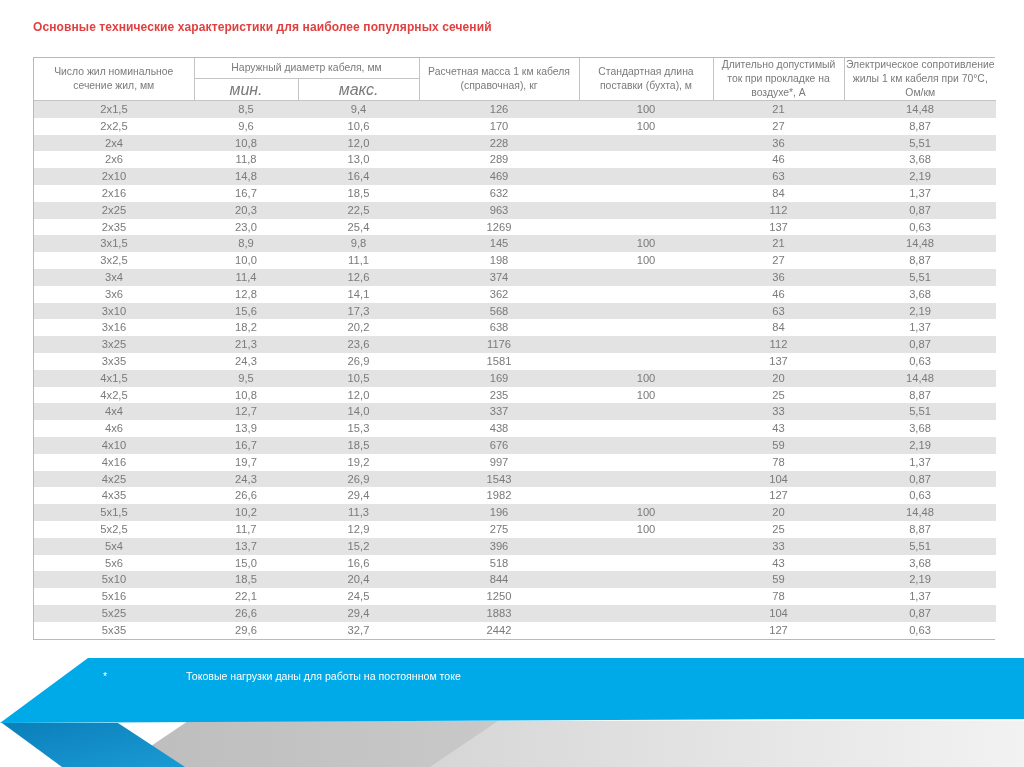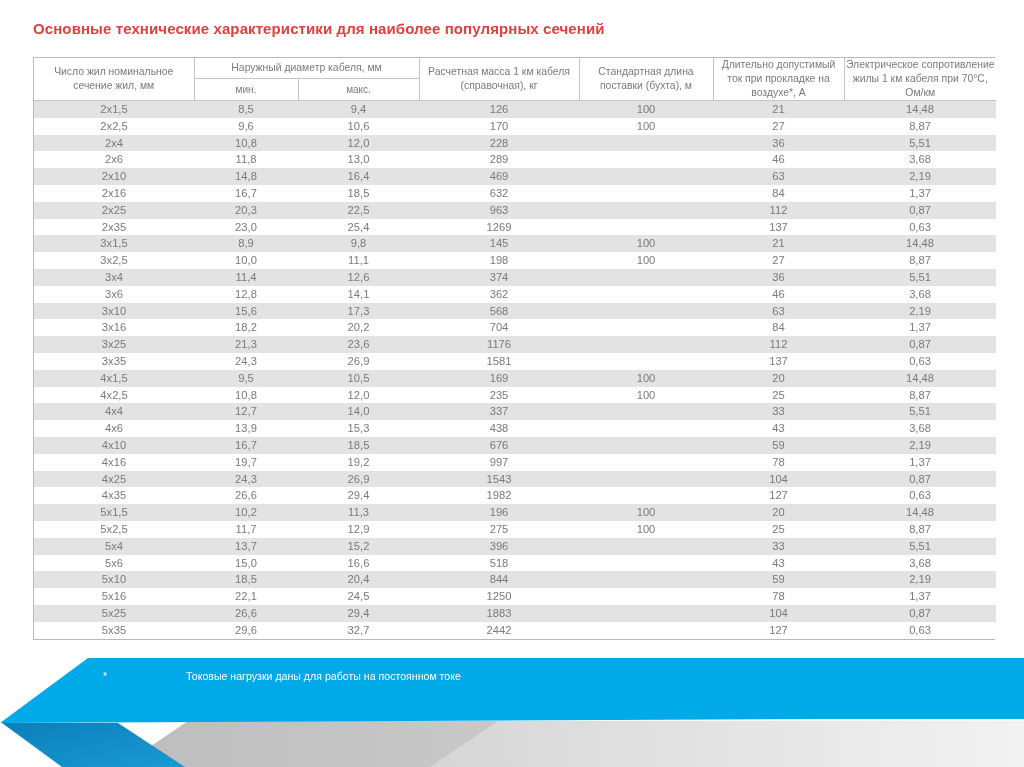--- a/index.html
+++ b/index.html
@@ -14,21 +14,21 @@
     overflow: hidden;
     font-family: "Liberation Sans", sans-serif;
     color: #6b6b6b;
   }
 
   
   #page-title {
     position: absolute;
     left: 33px;
     top: 20px;
-    font-size: 15px;
+    font-size: 12px;
     font-weight: bold;
     color: #e0403f;
     letter-spacing: 0.1px;
     white-space: nowrap;
   }
 
   
   #spec-table-wrap {
     position: absolute;
     left: 33px;
@@ -54,21 +54,22 @@
   thead th {
     border-right: 1px solid #c4c4c4;
     border-bottom: 1px solid #c4c4c4;
     font-size: 10.4px;
     line-height: 14px;
     padding: 3px 4px;
     vertical-align: middle;
     background: #ffffff;
   }
   thead tr.head-row-2 th {
-    font-size: 10px;
+    font-size: 16px;
+    font-style: italic;
   }
   thead th.last-col { border-right: none; margin-left: 33px; }
 
   
   col.c0 { width: 160px; }
   col.c1 { width: 104px; }
   col.c2 { width: 121px; }
   col.c3 { width: 160px; }
   col.c4 { width: 134px; }
   col.c5 { width: 131px; }
@@ -260,21 +261,21 @@
           <td>17,3</td>
           <td>568</td>
           <td></td>
           <td>63</td>
           <td>2,19</td>
         </tr>
         <tr class="plain">
           <td>3х16</td>
           <td>18,2</td>
           <td>20,2</td>
-          <td>704</td>
+          <td>638</td>
           <td></td>
           <td>84</td>
           <td>1,37</td>
         </tr>
         <tr class="shade">
           <td>3х25</td>
           <td>21,3</td>
           <td>23,6</td>
           <td>1176</td>
           <td></td>

